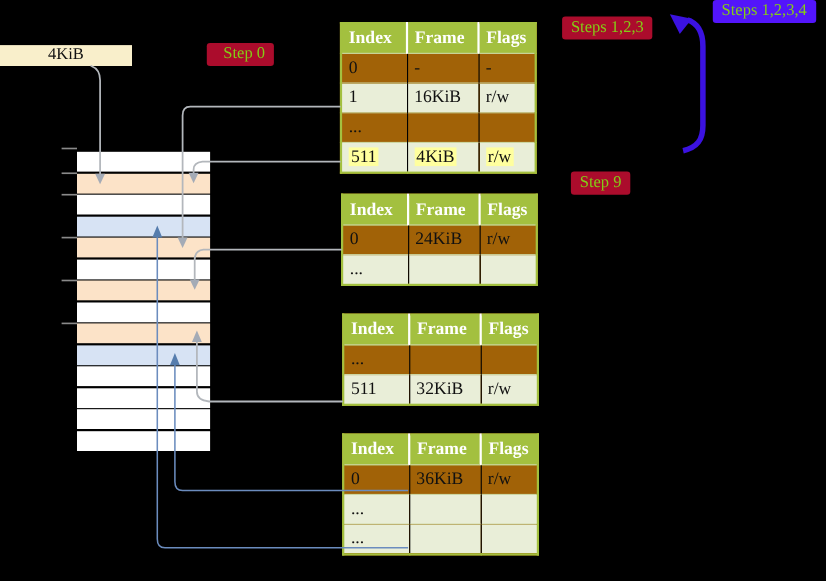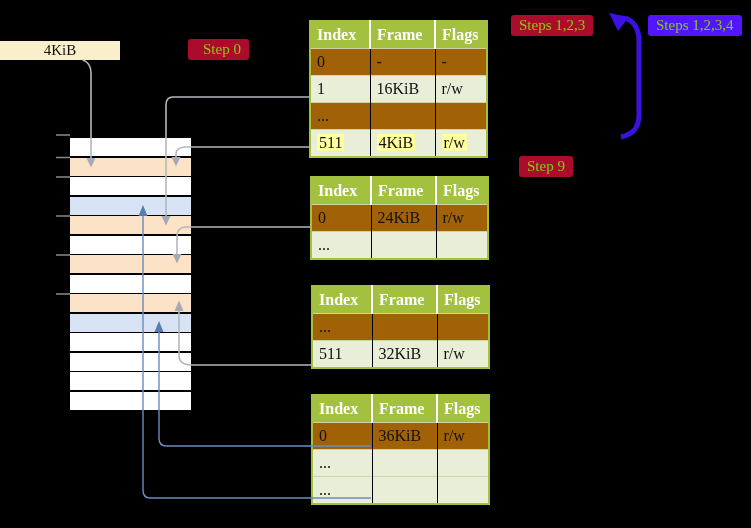--- a/index.html
+++ b/index.html
@@ -10,21 +10,21 @@
   }
   
   .tag{
     position:absolute;color:#84cc16;font-size:15px;line-height:18px;
     padding:1px 8px 2px;border-radius:3px;white-space:nowrap;
   }
   .tag.red{background:var(--c-red-label,#ab0c2c);}
   .tag.blue{background:var(--c-blue-label,#5315fb);}
   #label-step0{left:188px;top:39px;padding-left:15px;}
   #label-steps123{left:511px;top:15px;}
-  #label-steps1234{left:648px;top:15px;}
+  #label-steps1234{left:648px;top:0;}
   #label-step4{left:519px;top:156px;}
   #frame-size-box{
     position:absolute;left:0;top:41px;width:120px;height:19px;
     background:var(--c-cream-box,#f9efcb);color:#111;
     font-size:15px;line-height:19px;text-align:center;
   }
   
   #memory-column{
     position:absolute;left:70px;top:138px;width:121px;height:272px;
     display:flex;flex-direction:column;gap:1.5px;background:#000;

